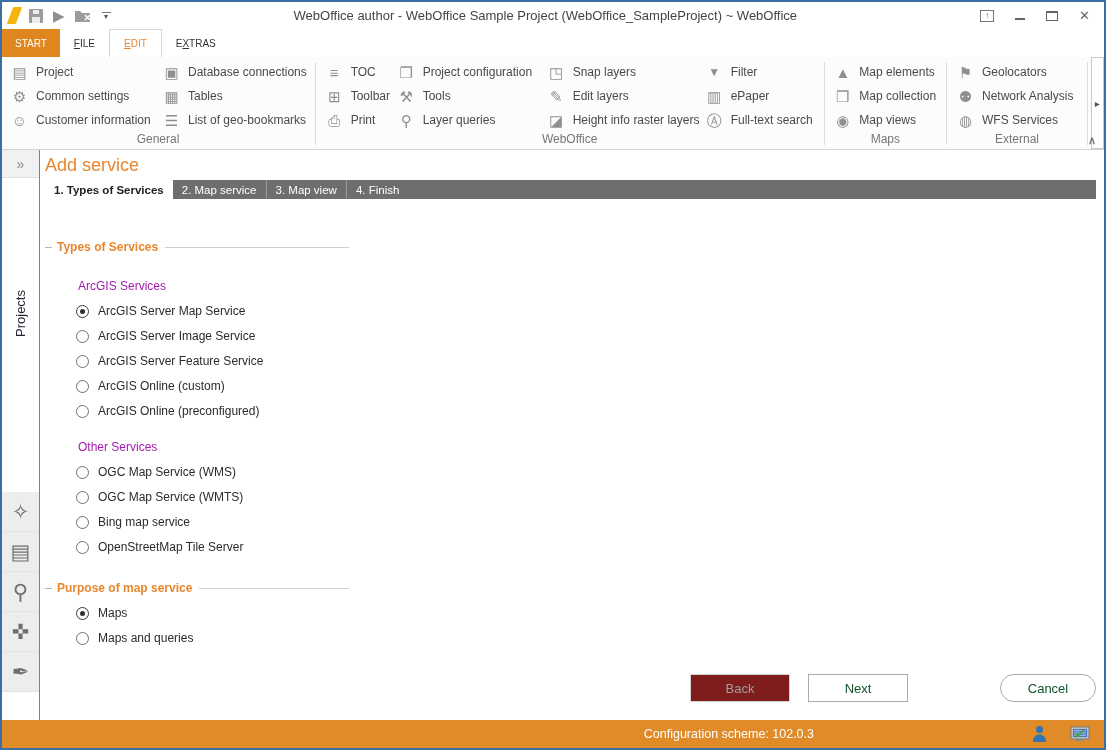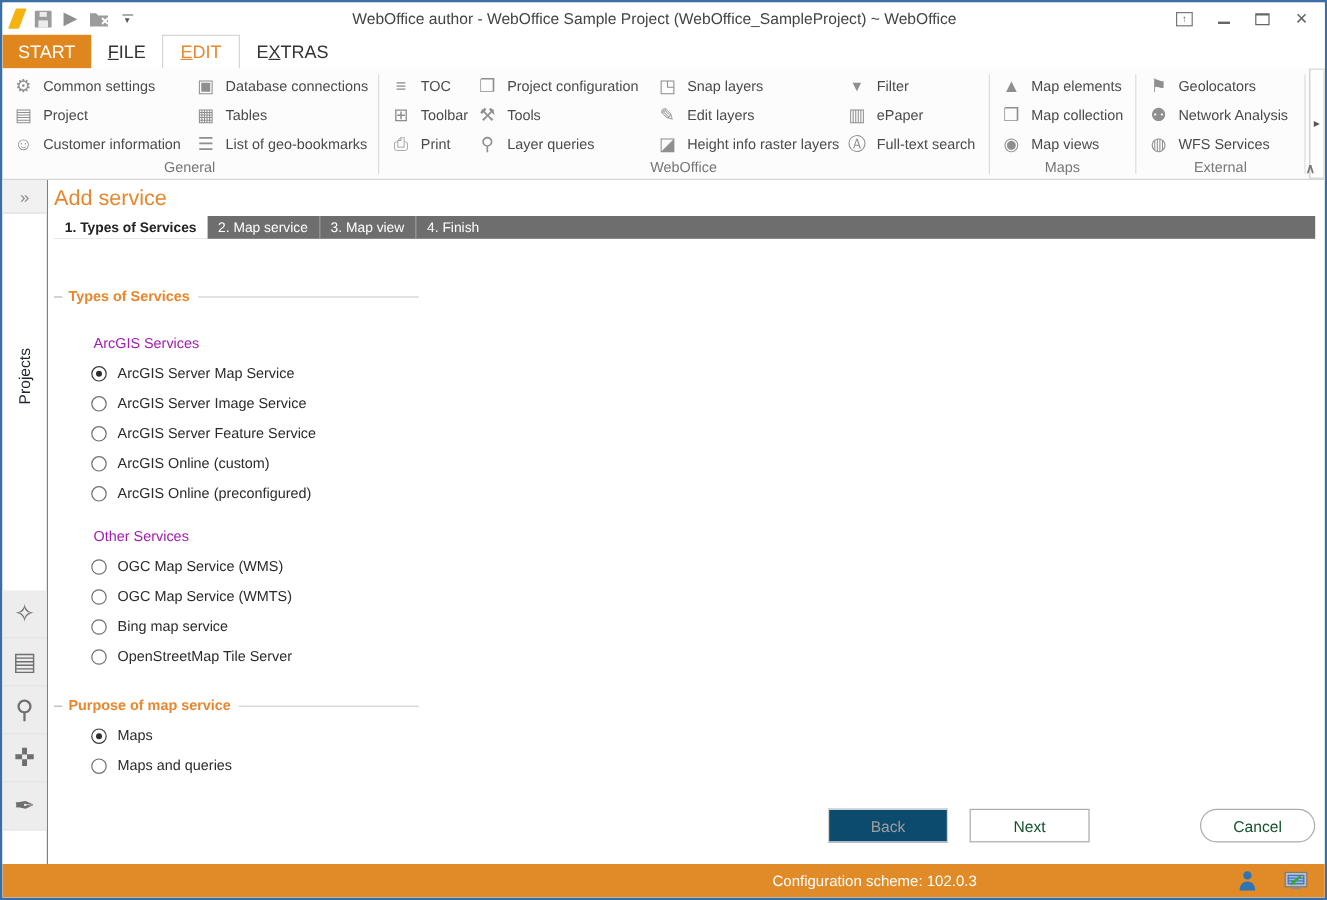--- a/index.html
+++ b/index.html
@@ -22,21 +22,21 @@
   .title-text { flex:1; text-align:center; font-size:13px; color:#444; white-space:nowrap; overflow:hidden; }
   .win-controls { display:flex; align-items:center; gap:21px; padding-right:8px; }
   .win-controls > span { display:inline-flex; align-items:center; justify-content:center; color:#666; }
   .pin-box { width:14px; height:12px; border:1px solid #777; font-size:8px; line-height:8px; }
   .min-glyph { width:10px; border-bottom:2px solid #666; height:2px; margin-top:6px; }
   .max-box { width:12px; height:10px; border:1px solid #666; border-top:2px solid #666; }
   .close-glyph { font-size:13px; }
 
   
   .tabrow { height:28px; display:flex; align-items:stretch; flex:0 0 auto; background:#fff; }
-  .tab { display:flex; align-items:center; justify-content:center; font-size:15px; padding:0 14px; color:#333; cursor:default; }
+  .tab { display:flex; align-items:center; justify-content:center; font-size:10px; padding:0 14px; color:#333; cursor:default; }
   .tab.start { background:#E0861E; color:#fff; padding:0 13px; }
   .tab.selected { color:#E8872D; background:#fff; border:1px solid #D6D6D6; border-bottom:none; }
   .tab .accel { text-decoration:underline; }
 
   
   .ribbon { height:93px; flex:0 0 auto; background:#FCFCFC; border-bottom:1px solid #D4D4D4; display:flex; align-items:stretch; padding-top:3px; overflow:hidden; position:relative; }
   .rgroup { display:flex; flex-direction:column; padding:0 4px; }
   .rcols { display:flex; flex:1; }
   .rcol { display:flex; flex-direction:column; }
   .ritem { height:24px; display:flex; align-items:center; gap:7px; padding-left:4px; cursor:default; }
@@ -115,21 +115,21 @@
   .opt-label { font-size:12px; color:#2B2B2B; white-space:nowrap; }
   .gap-lg { margin-top:22px; }
   .fieldset-purpose { margin-top:27px; }
   .fieldset-purpose .opt-row:first-of-type { margin-top:22px; }
 
   .footer-row { margin-top:auto; margin-bottom:18px; display:flex; justify-content:flex-end; align-items:center; }
   .btn { height:28px; display:flex; align-items:center; justify-content:center; font-size:13px; background:#fff; border:1px solid #ABABAB; color:#14532d; cursor:pointer; }
   .btn-back { width:100px; }
   .btn-next { width:100px; margin-left:18px; }
   .btn-cancel { width:96px; margin-left:92px; margin-right:0px;border-radius:14px; }
-  .btn[data-disabled="true"] { background:#0c4a6e; border-color:#D2D2D2; color:#9E9E9E; cursor:default; }
+  .btn[data-disabled="true"] { background:#7f1d1d; border-color:#D2D2D2; color:#9E9E9E; cursor:default; }
 
   
   .statusbar { height:28px; flex:0 0 auto; background:#E08A28; display:flex; align-items:center; color:#fff; }
   .status-spacer { flex:1; }
   .status-text { font-size:12.5px; }
   .status-icons { width:290px; display:flex; justify-content:flex-end; align-items:center; gap:22px; padding-right:14px; }
 </style>
 </head>
 <body>
 
@@ -177,26 +177,26 @@
       <span>TRAS</span>
   </div>
 </div>
 
 <div class="ribbon">
 
   <div class="rgroup">
     <div class="rcols">
       <div class="rcol col-w152">
         <div class="ritem">
+          <span class="ic" data-icon="notebook-icon"></span>
+          <span class="rlabel">Project</span>
+        </div>
+        <div class="ritem">
           <span class="ic" data-icon="gears-icon"></span>
           <span class="rlabel">Common settings</span>
-        </div>
-        <div class="ritem">
-          <span class="ic" data-icon="notebook-icon"></span>
-          <span class="rlabel">Project</span>
         </div>
         <div class="ritem">
           <span class="ic" data-icon="customer-info-icon"></span>
           <span class="rlabel">Customer information</span>
         </div>
       </div>
       <div class="rcol col-w152">
         <div class="ritem">
           <span class="ic" data-icon="database-connections-icon"></span>
           <span class="rlabel">Database connections</span>

